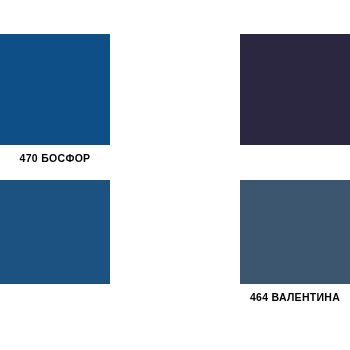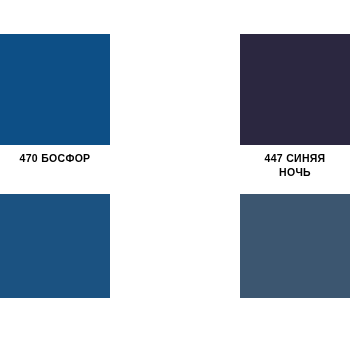--- a/index.html
+++ b/index.html
@@ -69,34 +69,33 @@
   <div class="swatch-row row-1">
 
     <div class="swatch-cell">
       <div class="swatch-color" style="background-color: rgb(13, 79, 134);"></div>
       <div class="swatch-label" style="color: rgb(0, 0, 0);">470 БОСФОР</div>
     </div>
 
 
     <div class="swatch-cell">
       <div class="swatch-color" style="background-color: rgb(43, 39, 64);"></div>
-      <div class="swatch-label" style="color: rgb(0, 0, 0);">447 СИНЯЯ
-НОЧЬ</div>
     </div>
 
   </div>
 
   <div class="row-gap"></div>
 
   <div class="swatch-row row-2">
 
     <div class="swatch-cell">
       <div class="swatch-color" style="background-color: rgb(27, 82, 129);"></div>
     </div>
 
     <div class="swatch-cell">
       <div class="swatch-color" style="background-color: rgb(60, 86, 112);"></div>
+      <div class="swatch-label" style="color: rgb(0, 0, 0);">464 ВАЛЕНТИНА</div>
     </div>
 
 
   </div>
 
 </div>
 
 </body></html>

